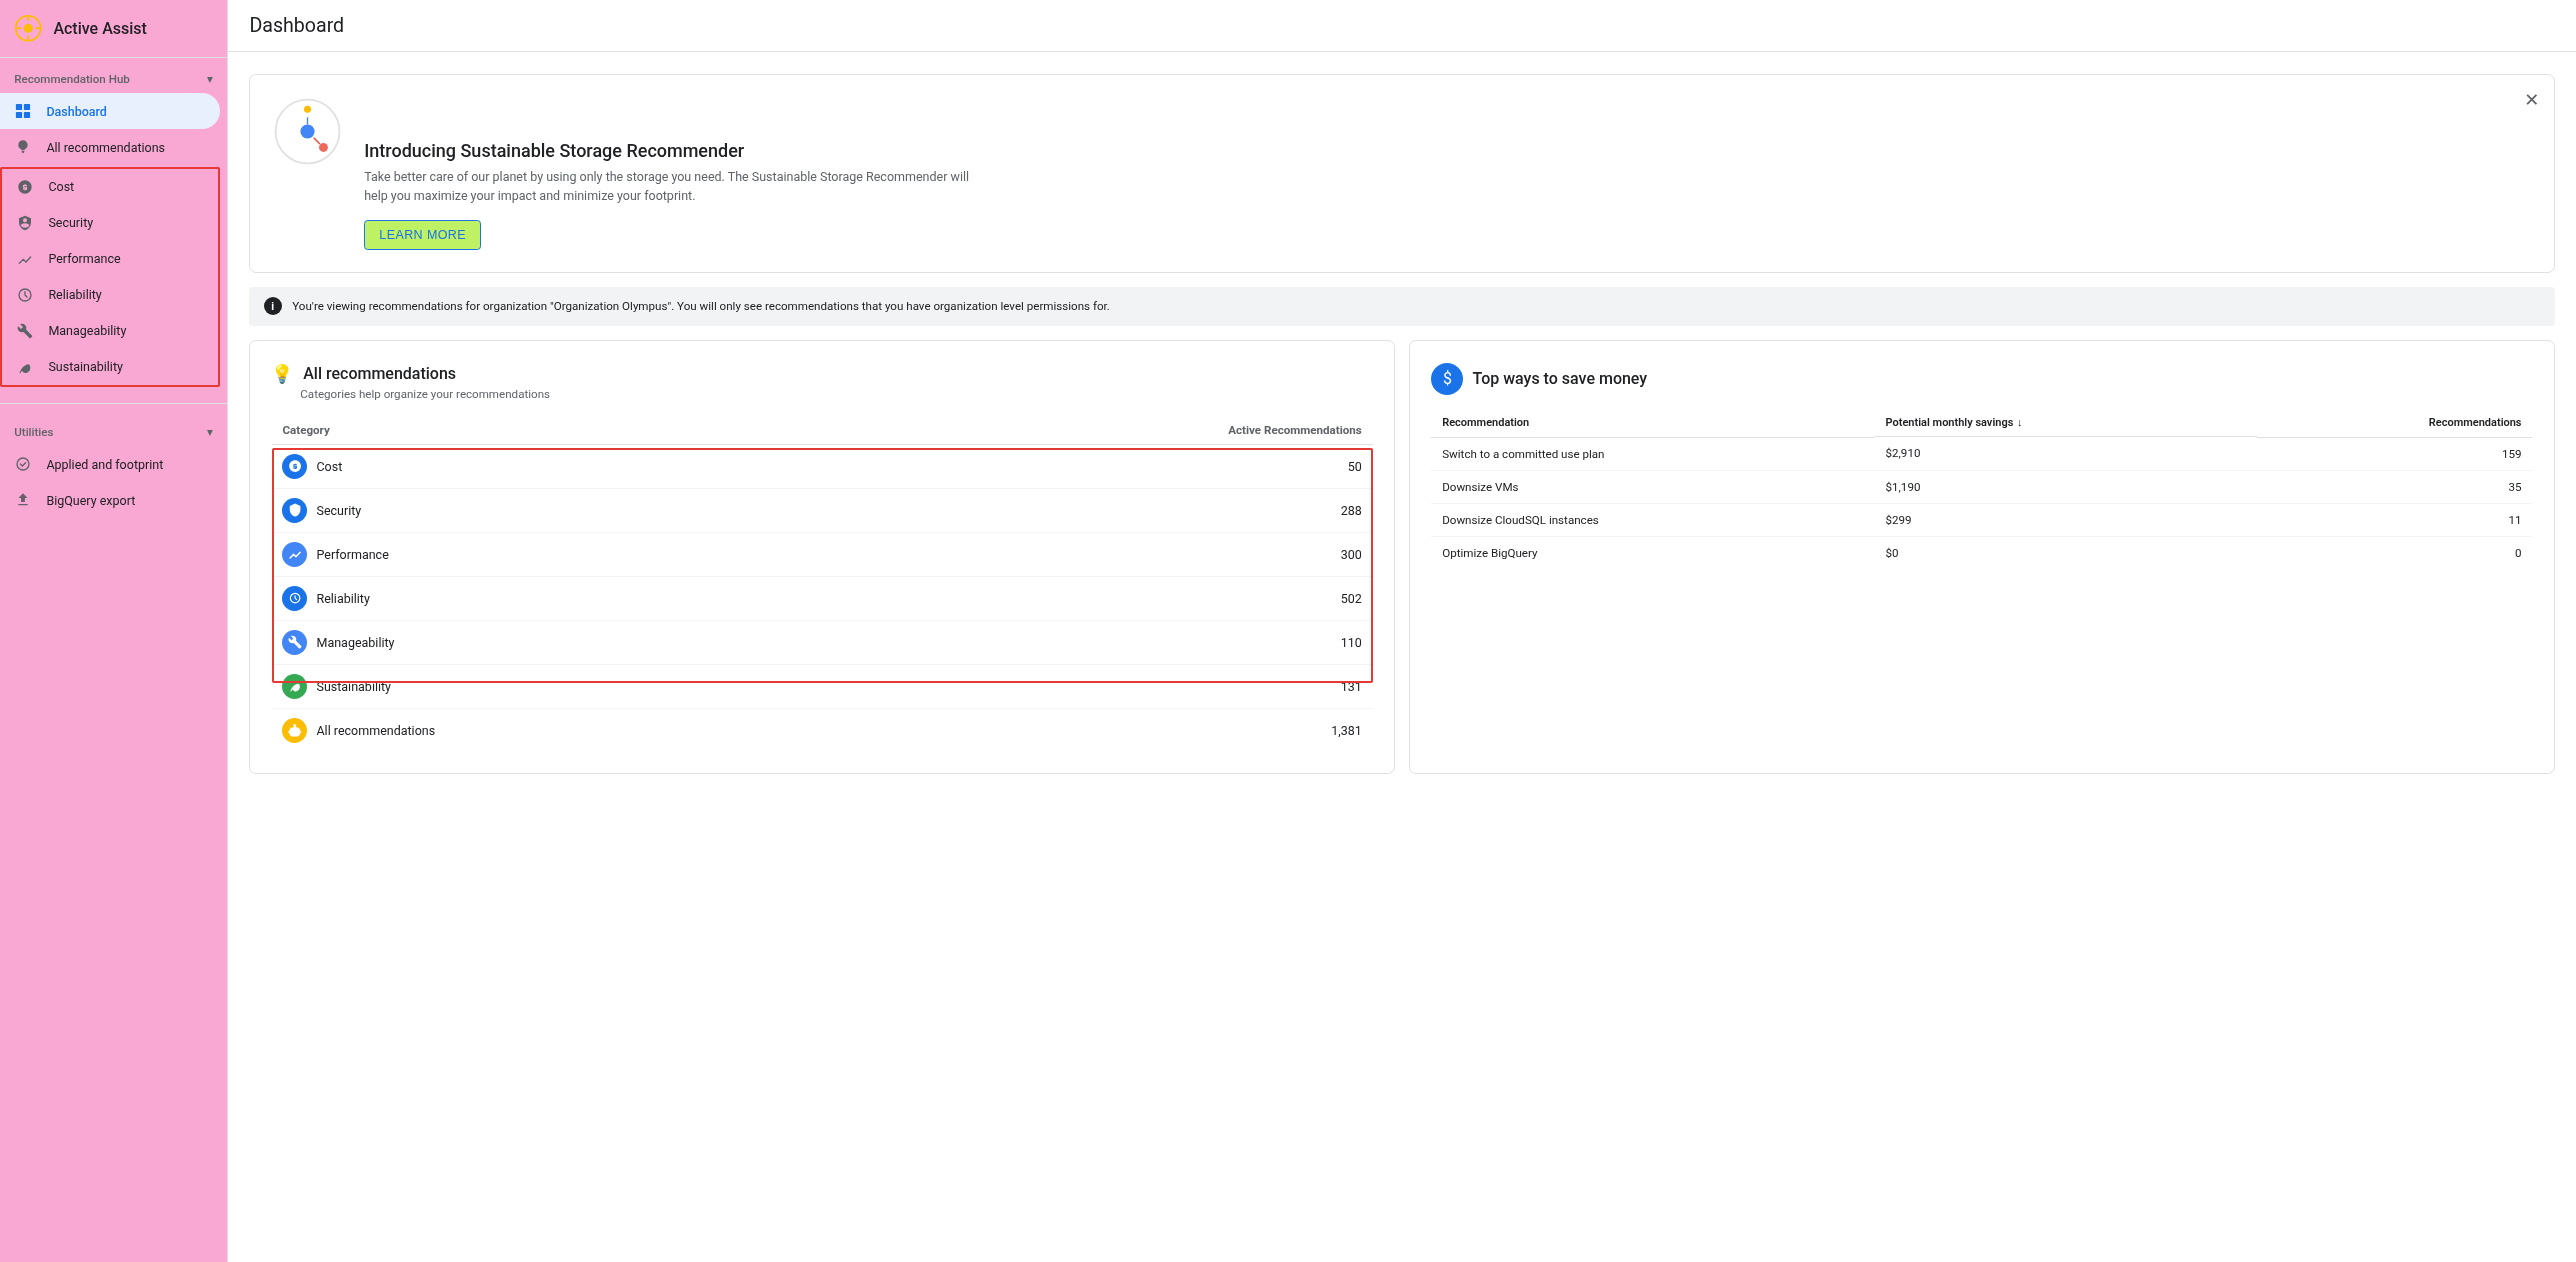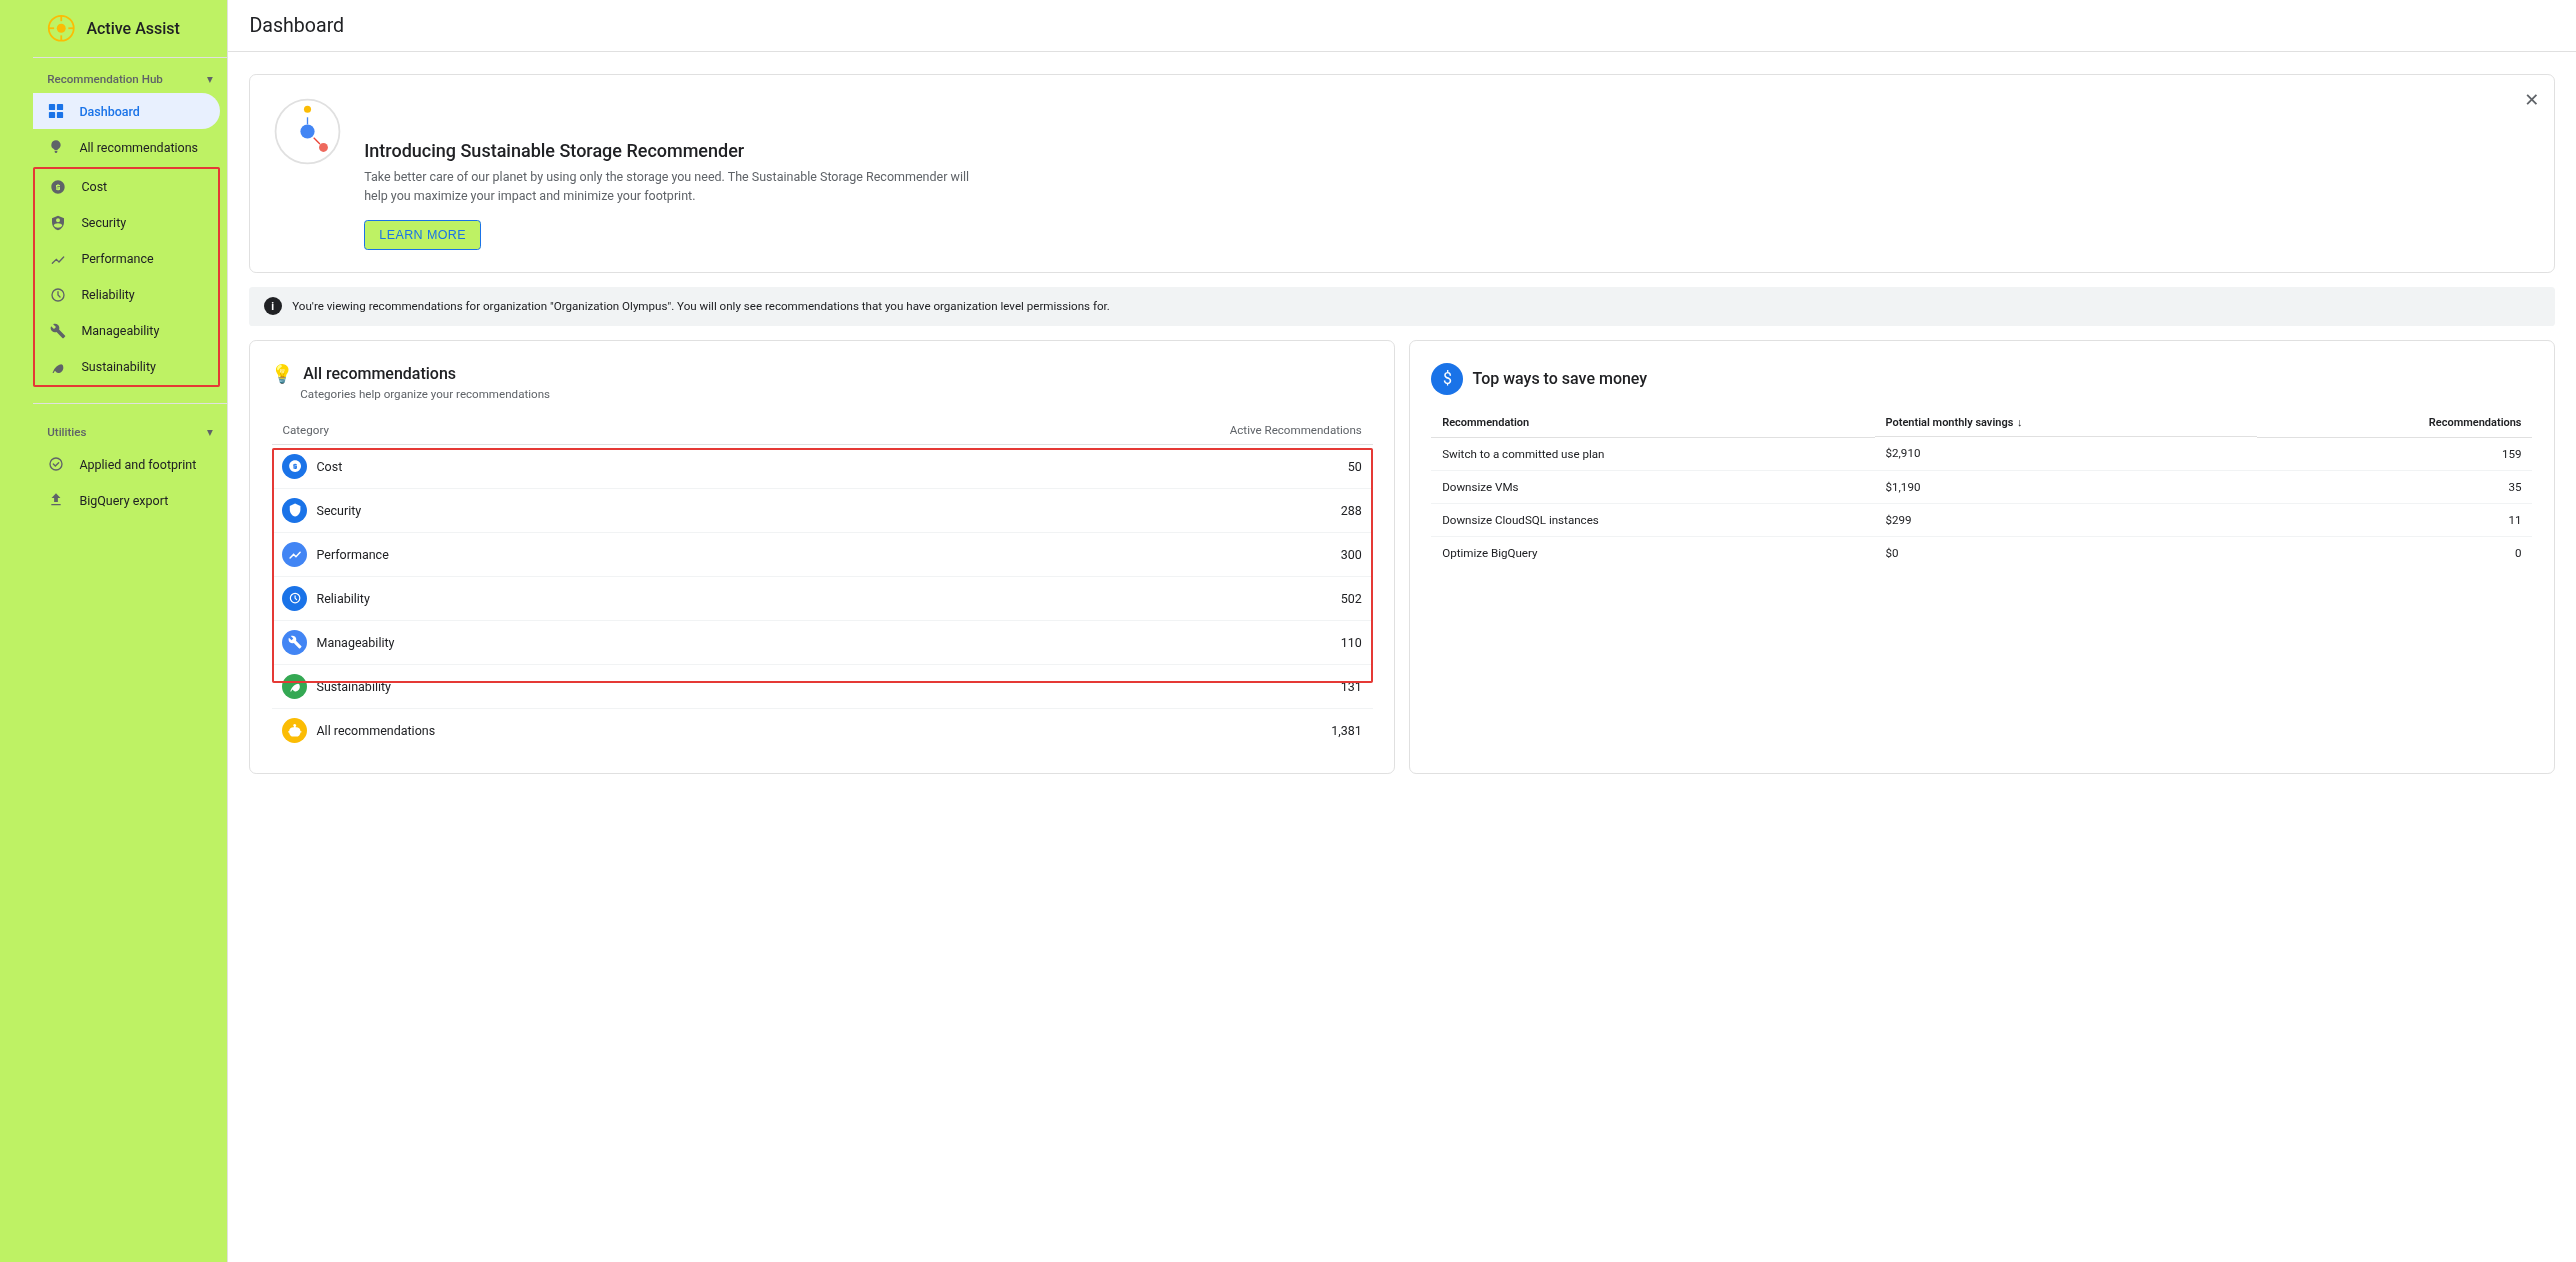--- a/index.html
+++ b/index.html
@@ -2,27 +2,26 @@
 <html style="font-size:14.2px"><head>
   <meta charset="utf-8">
   <style>
     * { box-sizing: border-box; margin: 0; padding: 0; }
     body { font-family: 'Google Sans', Roboto, Arial, sans-serif; font-size: 12.5px; color: #202124; background: #f8f9fa; display: flex; height: 100vh; overflow: hidden; }
 
     
     .sidebar {
       width: 228px;
       min-width: 228px;
-      background: #bef264;
+      background: #f9a8d4;
       border-right: 0.9px solid #e0e0e0;
       display: flex;
       flex-direction: column;
       height: 100vh;
       overflow-y: auto;
-      padding-left: 33px;
     }
 
     .sidebar-header {
       display: flex;
       align-items: center;
       gap: 10.7px;
       padding: 14.2px 14.2px;
       border-bottom: 0.9px solid #e0e0e0;
     }
 
@@ -231,21 +230,21 @@
 
     
     table {
       width: 100%;
       border-collapse: collapse;
     }
 
     th {
       text-align: left;
       font-size: 11.6px;
-      font-weight: 400;
+      font-weight: 700;
       color: #5f6368;
       padding: 7.1px 10.7px;
       border-bottom: 0.9px solid #e0e0e0;
     }
 
     th:last-child {
       text-align: right;
     }
 
     td {

